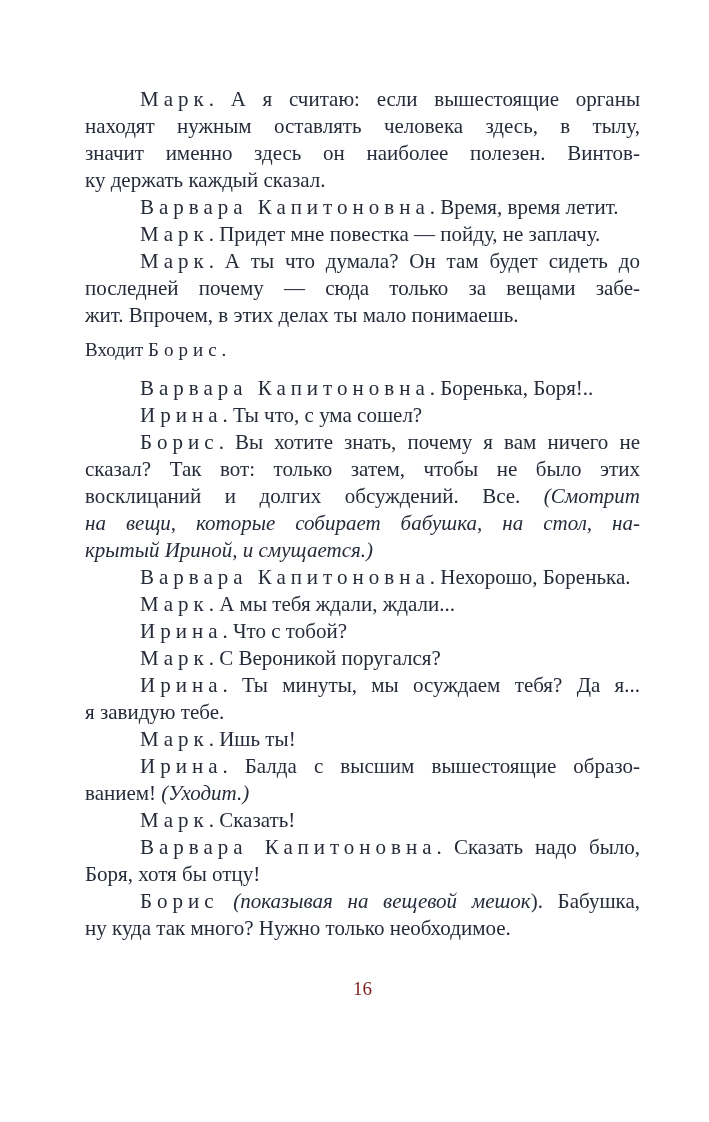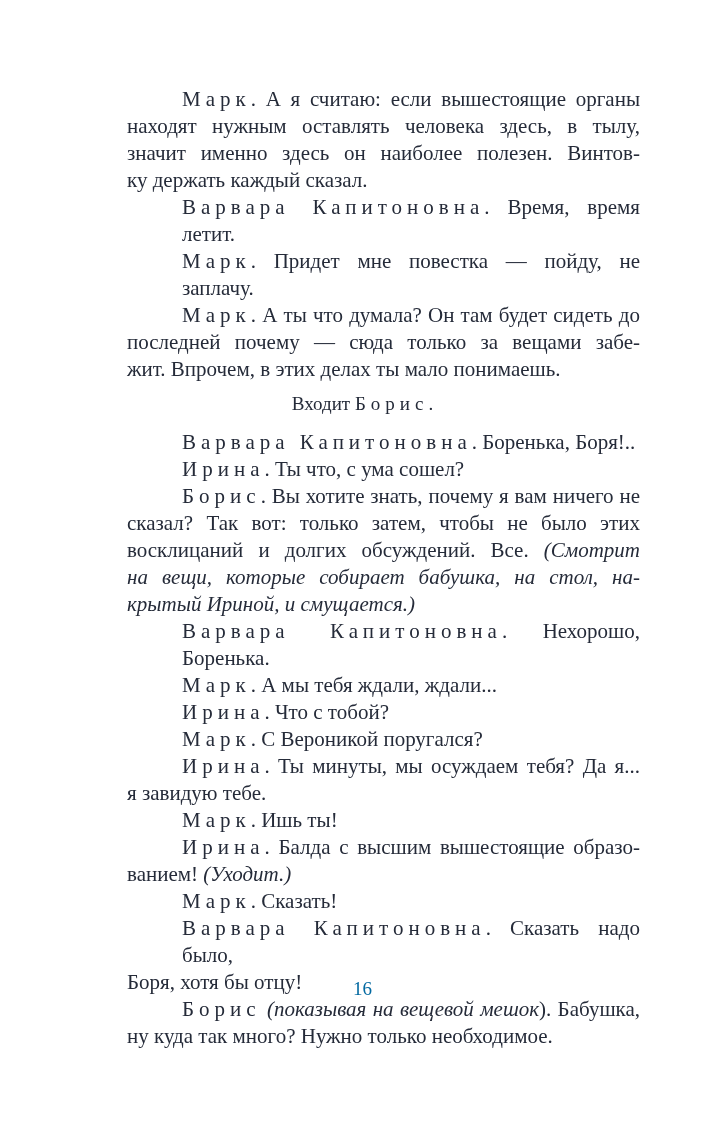--- a/index.html
+++ b/index.html
@@ -20,40 +20,39 @@
     position: absolute;
     left: 85px; top: 86px;
     width: 555px;
     font-size: 21px;
     line-height: 27px;
   }
   .para { margin: 0; }
   .line {
     text-align: justify;
     text-align-last: justify;
-    margin-left: 42px;
   }
   .line.first { padding-left: 55px; }
   .line.last { text-align-last: auto; }
   .speaker { letter-spacing: 5px; }
   .italic { font-style: italic; }
   .stage {
     margin: 7px 0 12px 0;
     font-size: 19px;
     line-height: 27px;
   }
-  .stageline { text-align: center; }
+  .stageline { }
   .folio {
     position: absolute;
     left: 85px; top: 977px;
     width: 555px;
     text-align: center;
     font-size: 19px;
     line-height: 24px;
-    color: #0369a1;
+    color: #7f1d1d;
   }
 </style>
 </head>
 <body>
 
 <div class="page">
   <div class="text-block">
       <div class="para">
         <div class="line first"><span class="speaker">Марк</span><span>. А я считаю: если вышестоящие органы</span></div>
         <div class="line"><span>находят нужным оставлять человека здесь, в тылу,</span></div>

